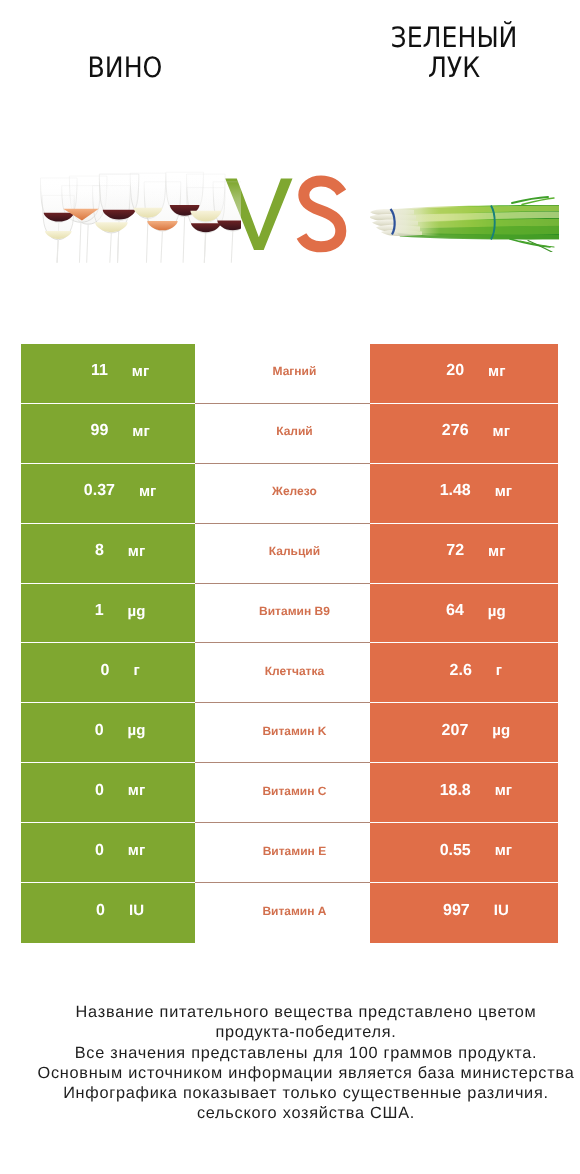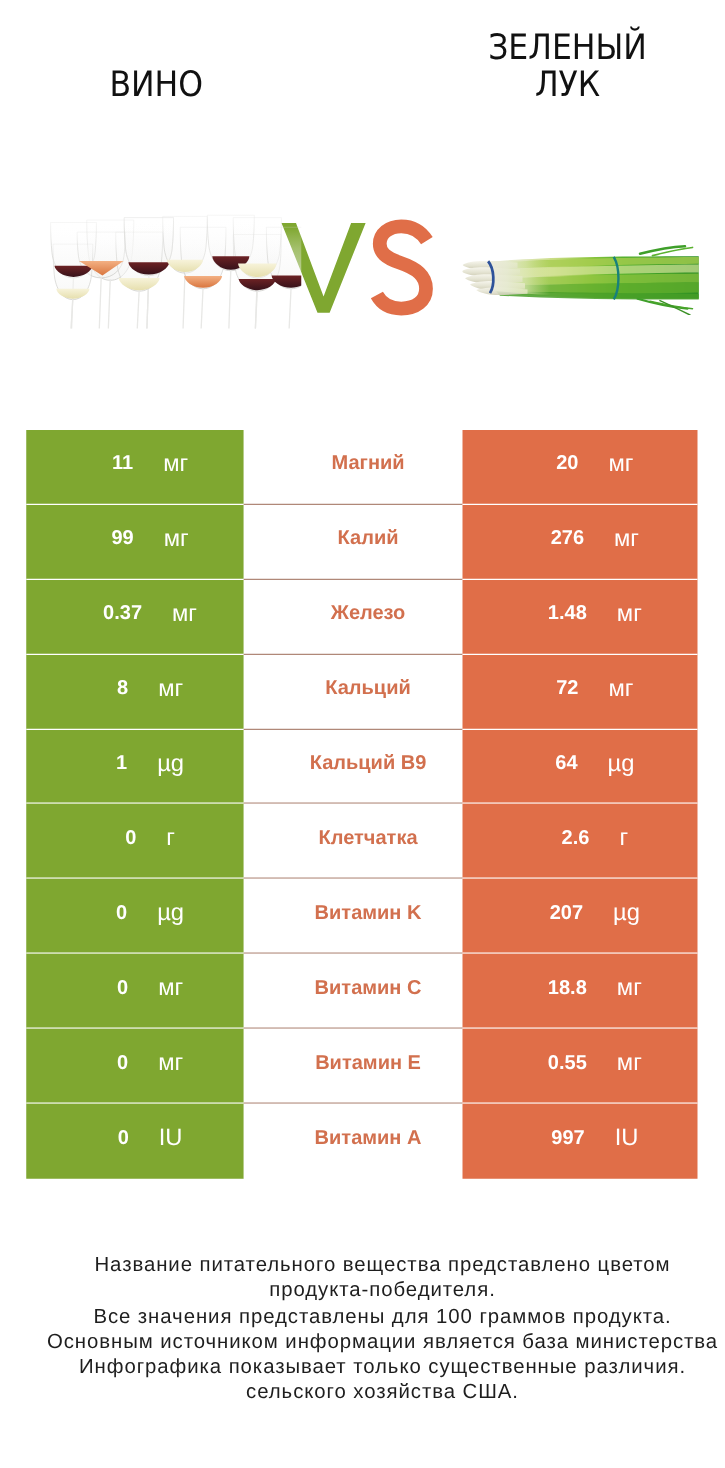--- a/index.html
+++ b/index.html
@@ -22,26 +22,26 @@
   .gstem{stroke:#e8e8e6;stroke-width:1.1;fill:none;}
   .gliq{stroke:none;}
 
   
   .table{position:absolute;left:21px;top:344px;width:537px;height:599px;}
   .row{position:relative;height:59.9px;display:flex;justify-content:space-between;}
   .cell{display:flex;align-items:center;justify-content:center;box-sizing:border-box;line-height:1;}
   .cell > span{position:relative;top:-2px;margin-left:24px;}
   .cell-left{width:178.5px;background:#7FA730;color:#ffffff;font-size:16px;font-weight:700;
              border-bottom:1.1px solid #ffffff;}
-  .cell-mid{width:179px;color:#d2704e;font-size:16px;font-weight:700;
+  .cell-mid{width:179px;color:#d2704e;font-size:12px;font-weight:700;
             border-bottom:1px solid #b08878;background:#fff;}
   .cell-right{width:193px;background:#E06E48;color:#ffffff;font-size:16px;font-weight:700;
               border-bottom:1.1px solid #ffffff;}
   .row:last-child .cell{border-bottom:none;}
-  .unit{font-size:19px;font-weight:400;margin-left:2.5px;}
+  .unit{font-size:15px;font-weight:700;margin-left:2.5px;}
 
   
   .footer{position:absolute;left:16px;top:1002px;width:580px;text-align:center;color:#1e1e1e;font-size:16.3px;line-height:20.3px;letter-spacing:0.75px;}
 </style>
 </head>
 <body>
 
 <div class="page">
 
   <div class="title title-left">ВИНО</div>
@@ -257,21 +257,21 @@
           <span>72</span>
           <span class="unit">мг</span>
         </div>
       </div>
       <div class="row">
         <div class="cell cell-left">
           <span>1</span>
           <span class="unit">µg</span>
         </div>
         <div class="cell cell-mid">
-          <span>Кальций B9</span>
+          <span>Витамин B9</span>
         </div>
         <div class="cell cell-right">
           <span>64</span>
           <span class="unit">µg</span>
         </div>
       </div>
       <div class="row">
         <div class="cell cell-left">
           <span>0</span>
           <span class="unit">г</span>

